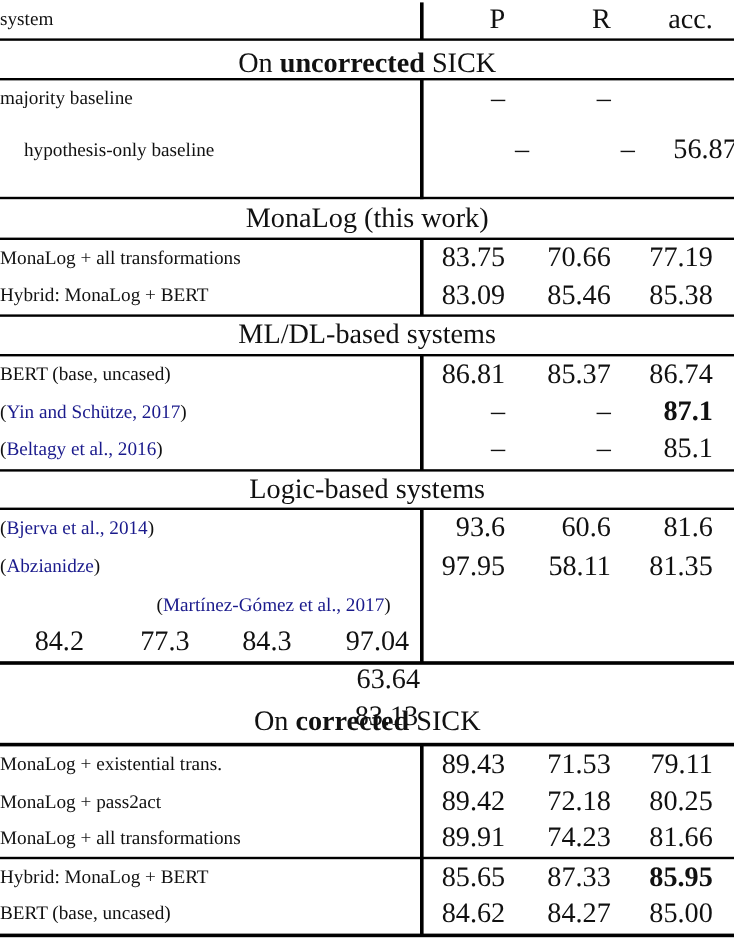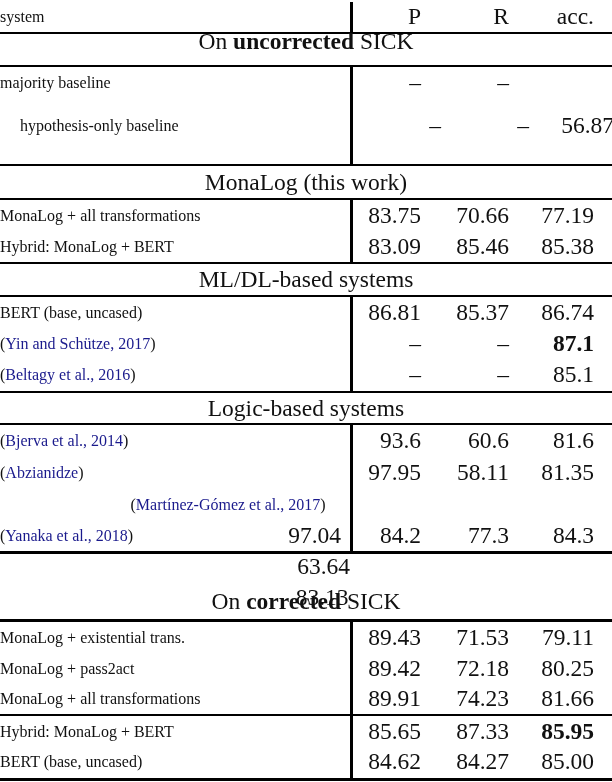--- a/index.html
+++ b/index.html
@@ -48,21 +48,21 @@
   <div class="hrule" style="top:714px;"></div>
   <div class="hrule thick" style="top:778px;"></div>
 
   <div class="row" style="top:1px;height:31px;">
     <div class="sys">system</div>
     <div class="num p">P</div>
     <div class="num r">R</div>
     <div class="num a">acc.</div>
   </div>
 
-  <div class="section" style="top:26px;">
+  <div class="section" style="top:38px;">
     <span>On </span><span class="bold">uncorrected</span><span> SICK</span>
   </div>
 
   <div class="row" style="top:67px;height:31px;">
     <div class="sys">majority baseline</div>
     <div class="num p">–</div>
     <div class="num r">–</div>
   </div>
 
   <div class="row" style="top:93px;height:64px;padding-left:20px;">
@@ -124,21 +124,20 @@
     <div class="num r">58.11</div>
     <div class="num a">81.35</div>
   </div>
   <div class="row" style="top:489px;height:31px;flex-direction:column;">
     <div class="sys"><span class="paren">(</span><span class="cite">Martínez-Gómez et al., 2017</span><span class="paren">)</span></div>
     <div class="num p">97.04</div>
     <div class="num r">63.64</div>
     <div class="num a">83.13</div>
   </div>
   <div class="row" style="top:520px;height:31px;">
-    <div class="sys"><span class="paren">(</span><span class="cite">Yanaka et al., 2018</span><span class="paren">)</span></div>
     <div class="num p">84.2</div>
     <div class="num r">77.3</div>
     <div class="num a">84.3</div>
   </div>
 
   <div class="section" style="top:586px;">
     <span>On </span><span class="bold">corrected</span><span> SICK</span>
   </div>
 
   <div class="row" style="top:622px;height:31px;">

